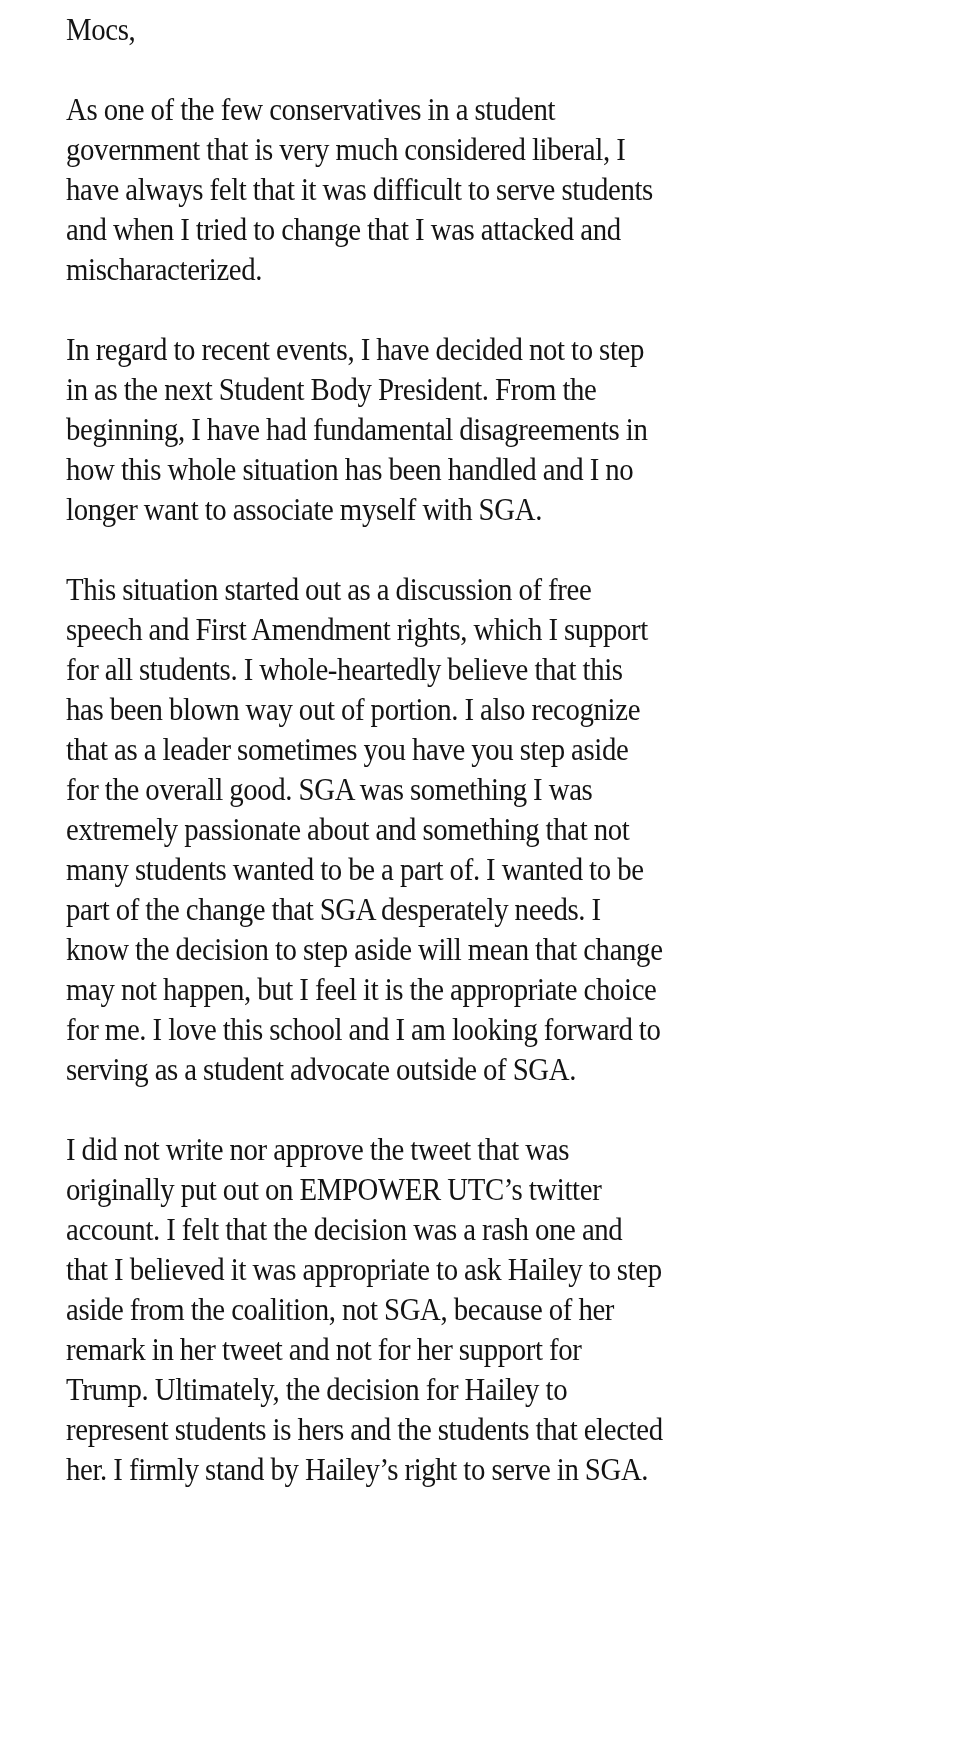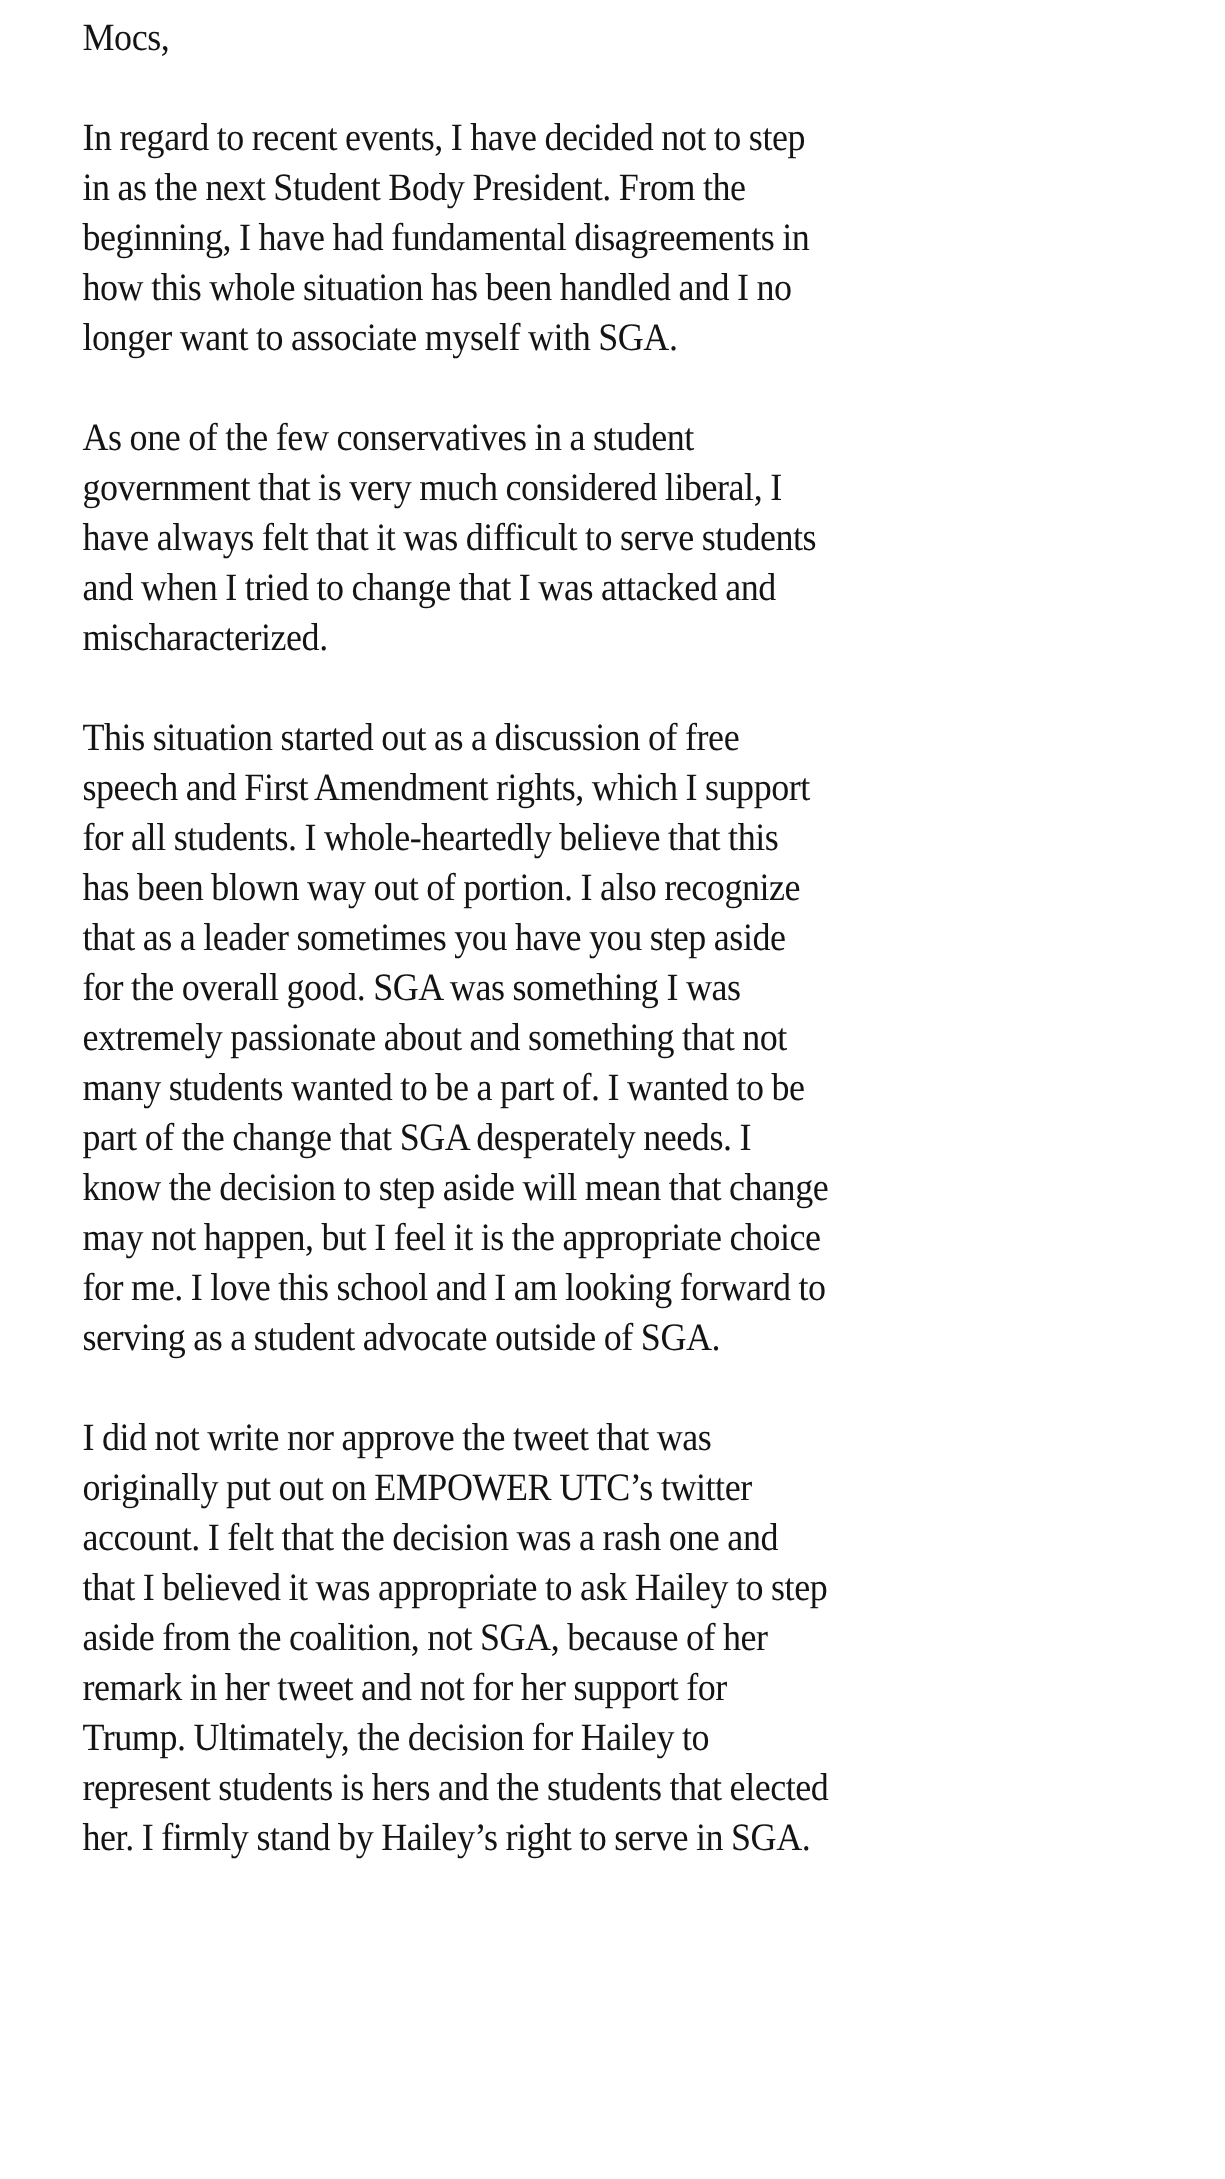--- a/index.html
+++ b/index.html
@@ -40,33 +40,33 @@
   </style>
 </head>
 <body>
 
 <div class="letter">
   <div class="salutation">
     <span class="line">Mocs,</span>
   </div>
 
   <div class="para">
+    <span class="line">As one of the few conservatives in a student</span>
+    <span class="line">government that is very much considered liberal, I</span>
+    <span class="line">have always felt that it was difficult to serve students</span>
+    <span class="line">and when I tried to change that I was attacked and</span>
+    <span class="line">mischaracterized.</span>
+  </div>
+
+  <div class="para">
     <span class="line">In regard to recent events, I have decided not to step</span>
     <span class="line">in as the next Student Body President. From the</span>
     <span class="line">beginning, I have had fundamental disagreements in</span>
     <span class="line">how this whole situation has been handled and I no</span>
     <span class="line">longer want to associate myself with SGA.</span>
-  </div>
-
-  <div class="para">
-    <span class="line">As one of the few conservatives in a student</span>
-    <span class="line">government that is very much considered liberal, I</span>
-    <span class="line">have always felt that it was difficult to serve students</span>
-    <span class="line">and when I tried to change that I was attacked and</span>
-    <span class="line">mischaracterized.</span>
   </div>
 
   <div class="para">
     <span class="line">This situation started out as a discussion of free</span>
     <span class="line">speech and First Amendment rights, which I support</span>
     <span class="line">for all students. I whole-heartedly believe that this</span>
     <span class="line">has been blown way out of portion. I also recognize</span>
     <span class="line">that as a leader sometimes you have you step aside</span>
     <span class="line">for the overall good. SGA was something I was</span>
     <span class="line">extremely passionate about and something that not</span>

